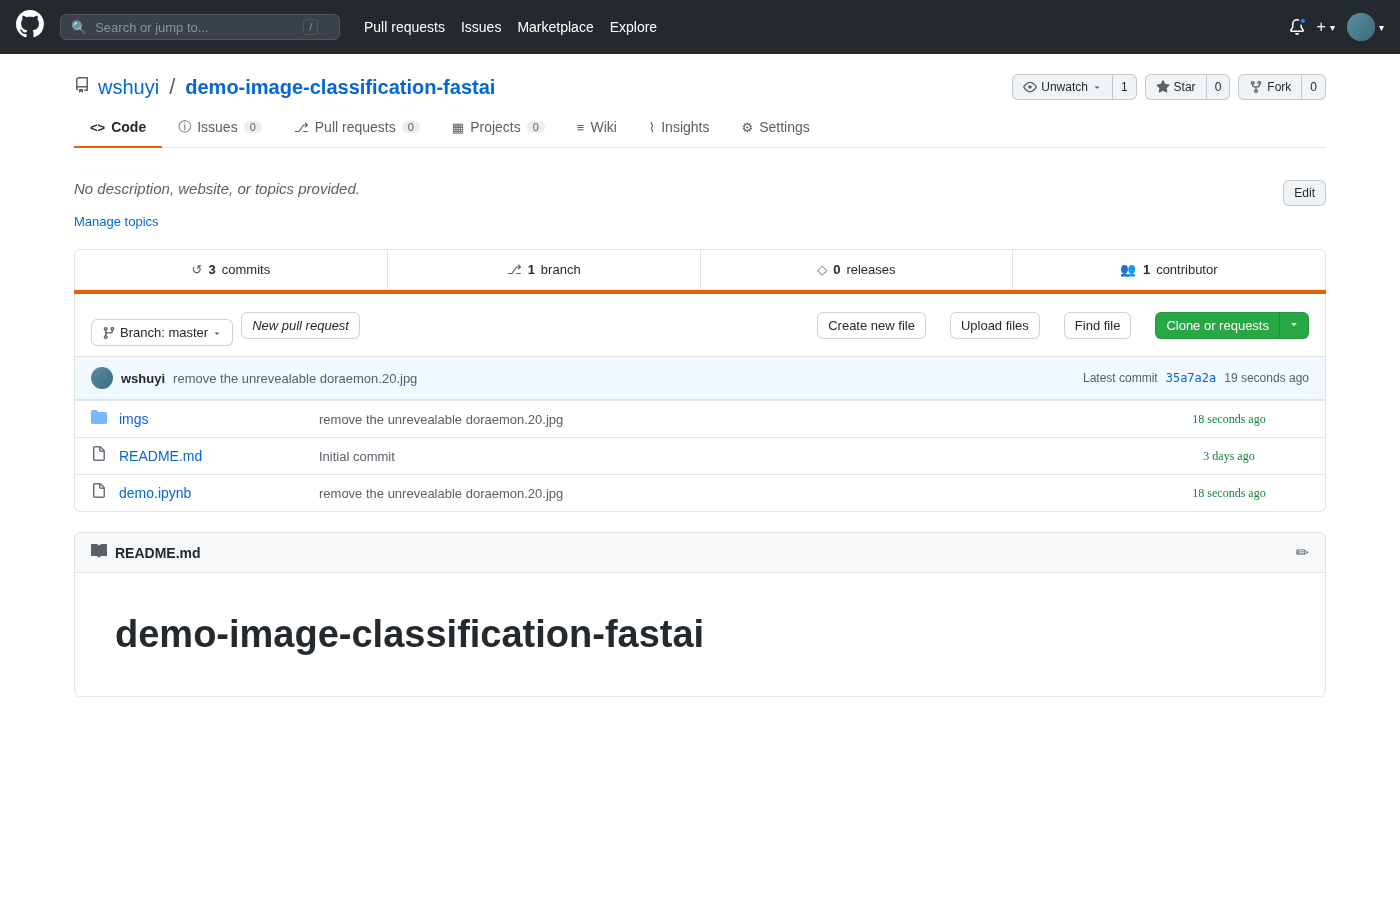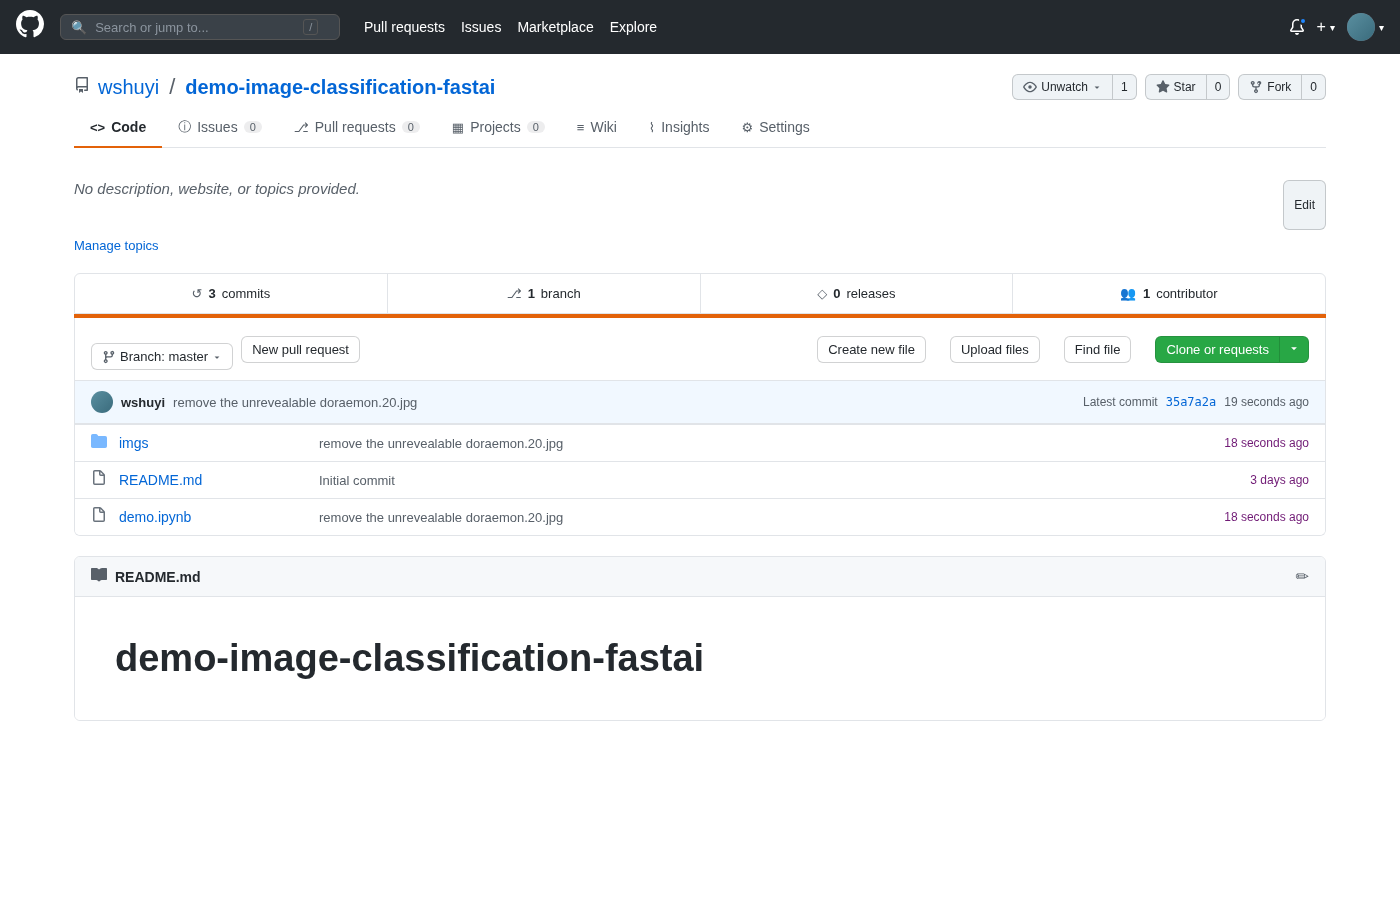--- a/index.html
+++ b/index.html
@@ -38,59 +38,59 @@
 
     
     .repo-tabs { display: flex; border-bottom: 1px solid #e1e4e8; margin-bottom: 20px; margin-top: 4px; }
     .tab-item { display: flex; align-items: center; gap: 6px; padding: 10px 16px; cursor: pointer; font-size: 14px; color: #586069; border-bottom: 2px solid transparent; margin-bottom: -1px; }
     .tab-item.active { color: #24292e; border-bottom: 2px solid #e36209; font-weight: 600; }
     .tab-badge { background: rgba(27,31,35,.08); border-radius: 10px; padding: 0 6px; font-size: 11px; color: #586069; }
 
     
     .repo-description { display: flex; justify-content: space-between; align-items: flex-start; margin-bottom: 8px; margin-top: 32px; }
     .description-text { color: #586069; font-style: italic; font-size: 15px; }
-    .edit-btn { padding: 17px 10px; border: 1px solid rgba(27,31,35,.2); border-radius: 6px; background: #eff3f6; cursor: pointer; font-size: 12px; color: #24292e; font-weight: 500; }
+    .edit-btn { padding: 5px 10px; border: 1px solid rgba(27,31,35,.2); border-radius: 6px; background: #eff3f6; cursor: pointer; font-size: 12px; color: #24292e; font-weight: 500; }
     .manage-topics { color: #0366d6; font-size: 13px; cursor: pointer; margin-bottom: 20px; }
 
     
     .stats-bar { display: flex; border: 1px solid #e1e4e8; border-radius: 6px 6px 0 0; overflow: hidden; }
     .stat-item { flex: 1; display: flex; align-items: center; justify-content: center; gap: 6px; padding: 12px; border-right: 1px solid #e1e4e8; font-size: 13px; color: #24292e; cursor: pointer; }
     .stat-item:last-child { border-right: none; }
     .stat-icon { color: #586069; }
 
     
     .orange-bar { height: 4px; background: #e36209; }
 
     
     .file-toolbar { display: flex; align-items: center; justify-content: space-between; padding: 10px 0; border: 1px solid #e1e4e8; border-top: none; padding: 10px 16px; background: white; }
     .file-toolbar-left { display: flex; align-items: center; gap: 8px; }
     .file-toolbar-right { display: flex; align-items: flex-start; gap: 24px; }
     .branch-btn { display: flex; align-items: center; gap: 4px; padding: 5px 10px; border: 1px solid rgba(27,31,35,.2); border-radius: 6px; background: white; cursor: pointer; font-size: 13px; color: #24292e; margin-top: 15px; }
-    .new-pr-btn { padding: 5px 10px; border: 1px solid rgba(27,31,35,.2); border-radius: 6px; background: white; cursor: pointer; font-size: 13px; color: #24292e; font-weight: 500; }
+    .new-pr-btn { padding: 5px 10px; border: 1px solid rgba(27,31,35,.2); border-radius: 6px; background: white; cursor: pointer; font-size: 13px; color: #24292e; font-weight: 500; font-style: italic; }
     .create-file-btn, .upload-btn, .find-file-btn { padding: 5px 10px; border: 1px solid rgba(27,31,35,.2); border-radius: 6px; background: white; cursor: pointer; font-size: 13px; color: #24292e; }
     .clone-btn-arrow { padding: 5px 8px; background: #28a745; border: 1px solid rgba(27,31,35,.15); border-left: 1px solid rgba(0,0,0,.15); border-radius: 0 6px 6px 0; color: white; cursor: pointer; }
     .clone-btn-group { display: flex; }
     .clone-btn-main { padding: 5px 10px; background: #28a745; border: 1px solid rgba(27,31,35,.15); border-right: none; border-radius: 6px 0 0 6px; color: white; cursor: pointer; font-size: 13px; font-weight: 500; }
 
     
     .commit-info-row { display: flex; align-items: center; justify-content: space-between; padding: 10px 16px; background: #f1f8ff; border: 1px solid #e1e4e8; border-top: none; }
     .commit-info-left { display: flex; align-items: center; gap: 8px; }
     .committer-avatar { width: 22px; height: 22px; border-radius: 50%; background: linear-gradient(135deg, #5a8fa0, #3a6b7c); }
     .committer-name { color: #24292e; font-weight: 600; font-size: 13px; }
     .commit-message { color: #586069; font-size: 13px; }
     .commit-info-right { display: flex; align-items: center; gap: 8px; color: #586069; font-size: 12px; }
     .commit-hash { color: #0366d6; font-family: monospace; font-size: 12px; }
 
     
     .file-list { border: 1px solid #e1e4e8; border-top: none; border-radius: 0 0 6px 6px; overflow: hidden; }
     .file-row { display: flex; align-items: center; padding: 8px 16px; border-top: 1px solid #e1e4e8; background: white; }
     .file-icon { color: #6a737d; margin-right: 8px; font-size: 16px; width: 20px; }
     .file-name { color: #0366d6; font-size: 14px; cursor: pointer; flex: 0 0 200px; }
     .file-message { color: #586069; font-size: 13px; flex: 1; }
-    .file-time { color: #701a75; font-size: 12px; text-align: right; flex: 0 0 160px; }
+    .file-time { color: #15803d; font-size: 12px; text-align: center; flex: 0 0 160px; font-family: Liberation Serif, serif; }
 
     
     .readme-section { border: 1px solid #e1e4e8; border-radius: 6px; margin-top: 20px; overflow: hidden; }
     .readme-header { display: flex; align-items: center; justify-content: space-between; padding: 10px 16px; background: #f6f8fa; border-bottom: 1px solid #e1e4e8; }
     .readme-title { display: flex; align-items: center; gap: 8px; font-size: 14px; font-weight: 600; color: #24292e; }
     .readme-edit-icon { color: #586069; cursor: pointer; font-size: 16px; }
     .readme-content { padding: 40px 40px; background: white; }
     .readme-h1 { font-size: 38px; font-weight: 700; color: #24292e; }
   </style>
 </head>

